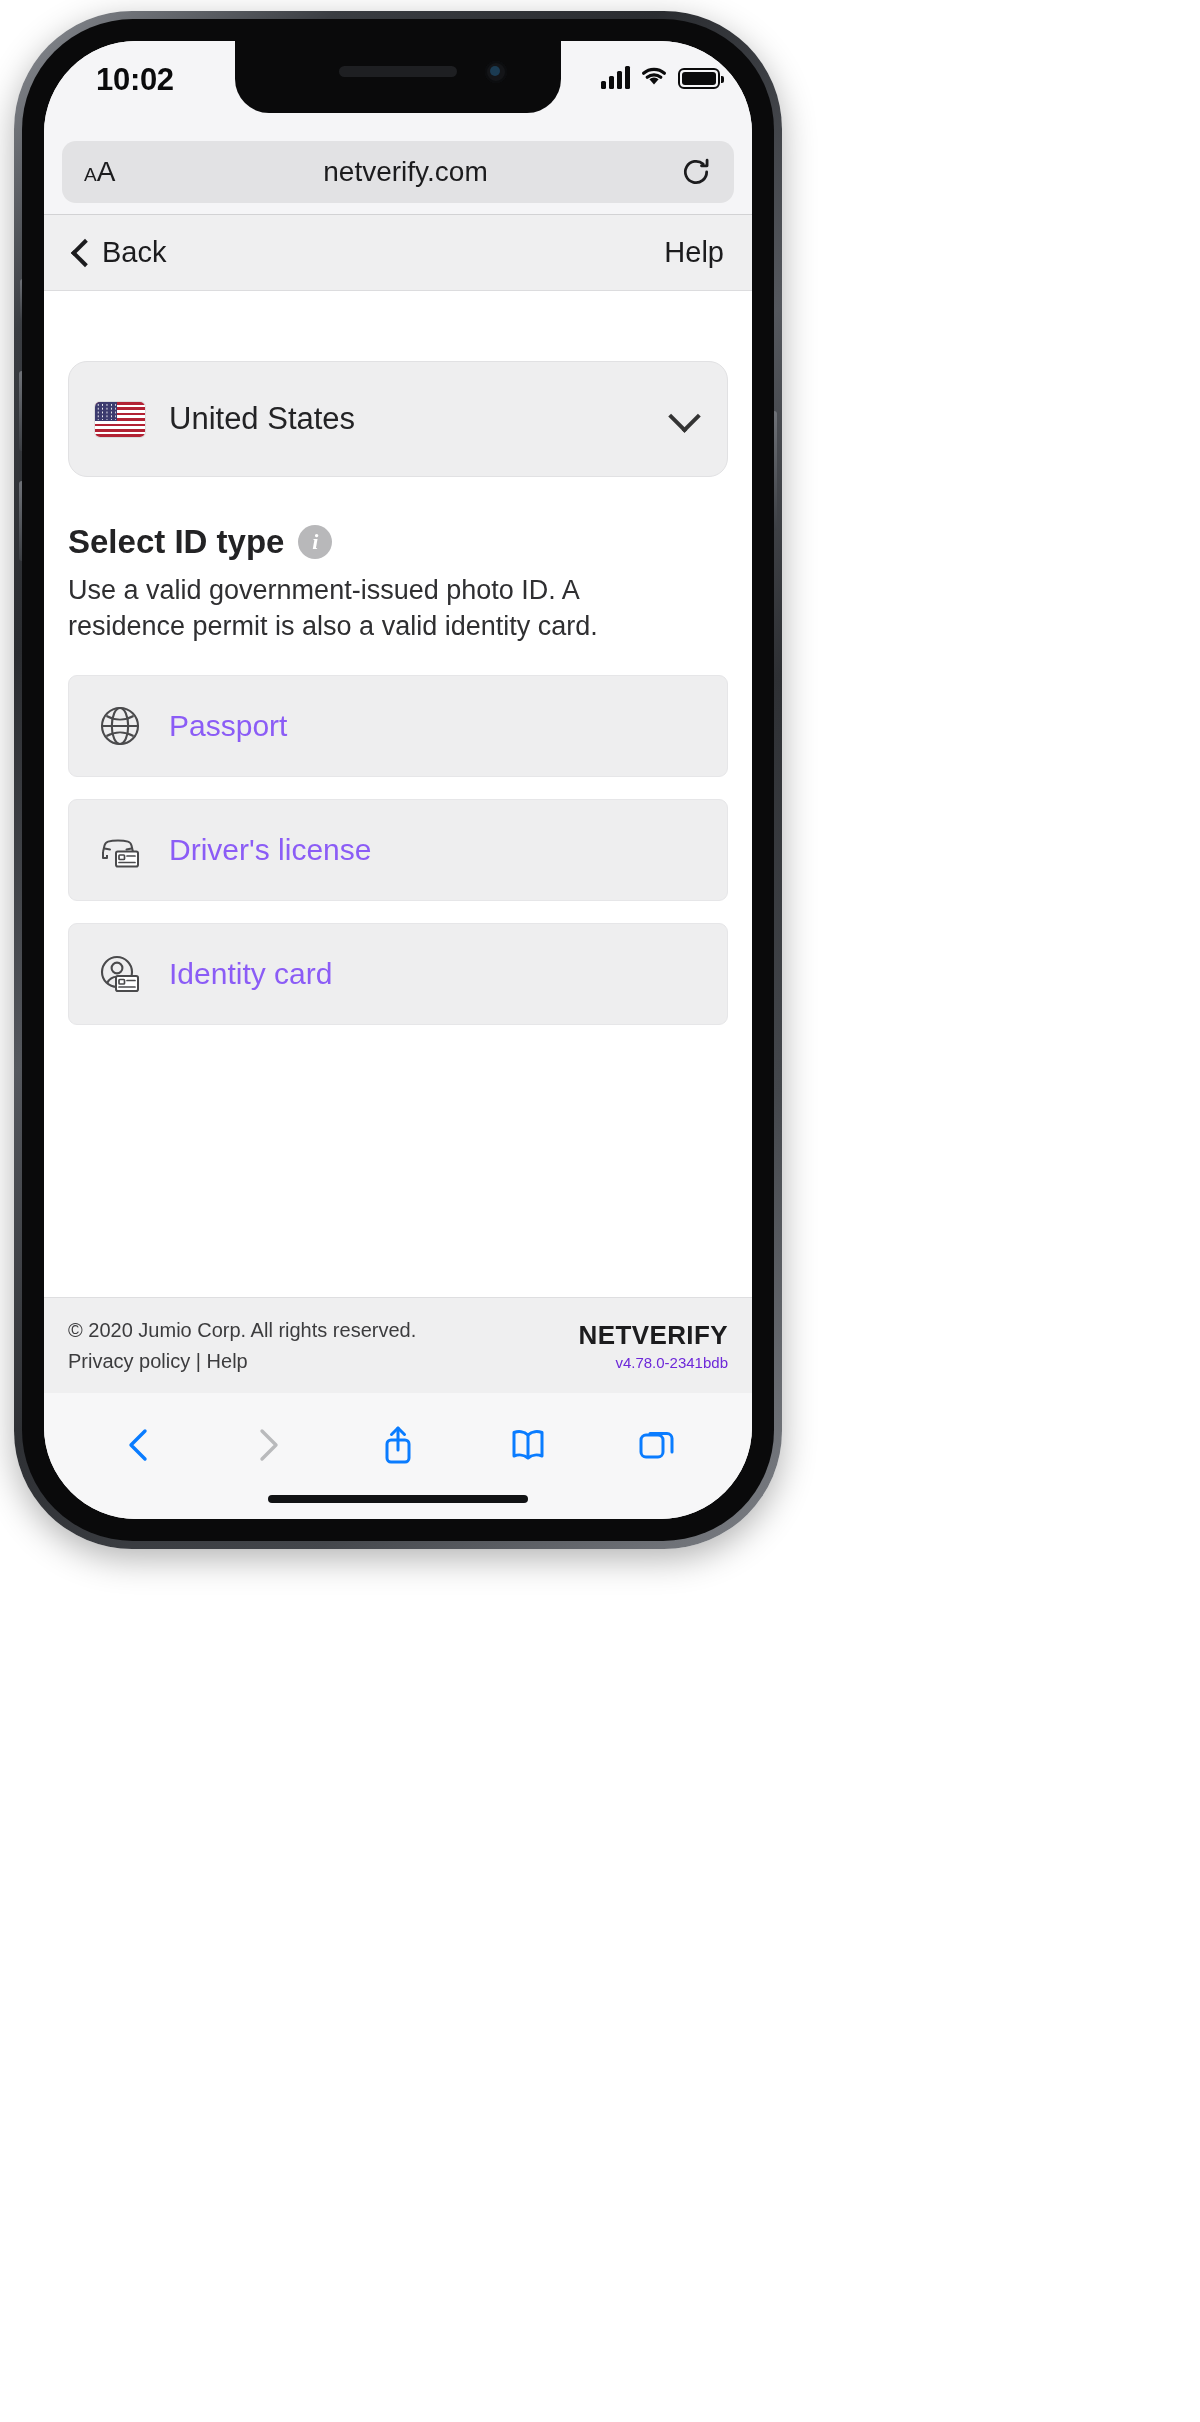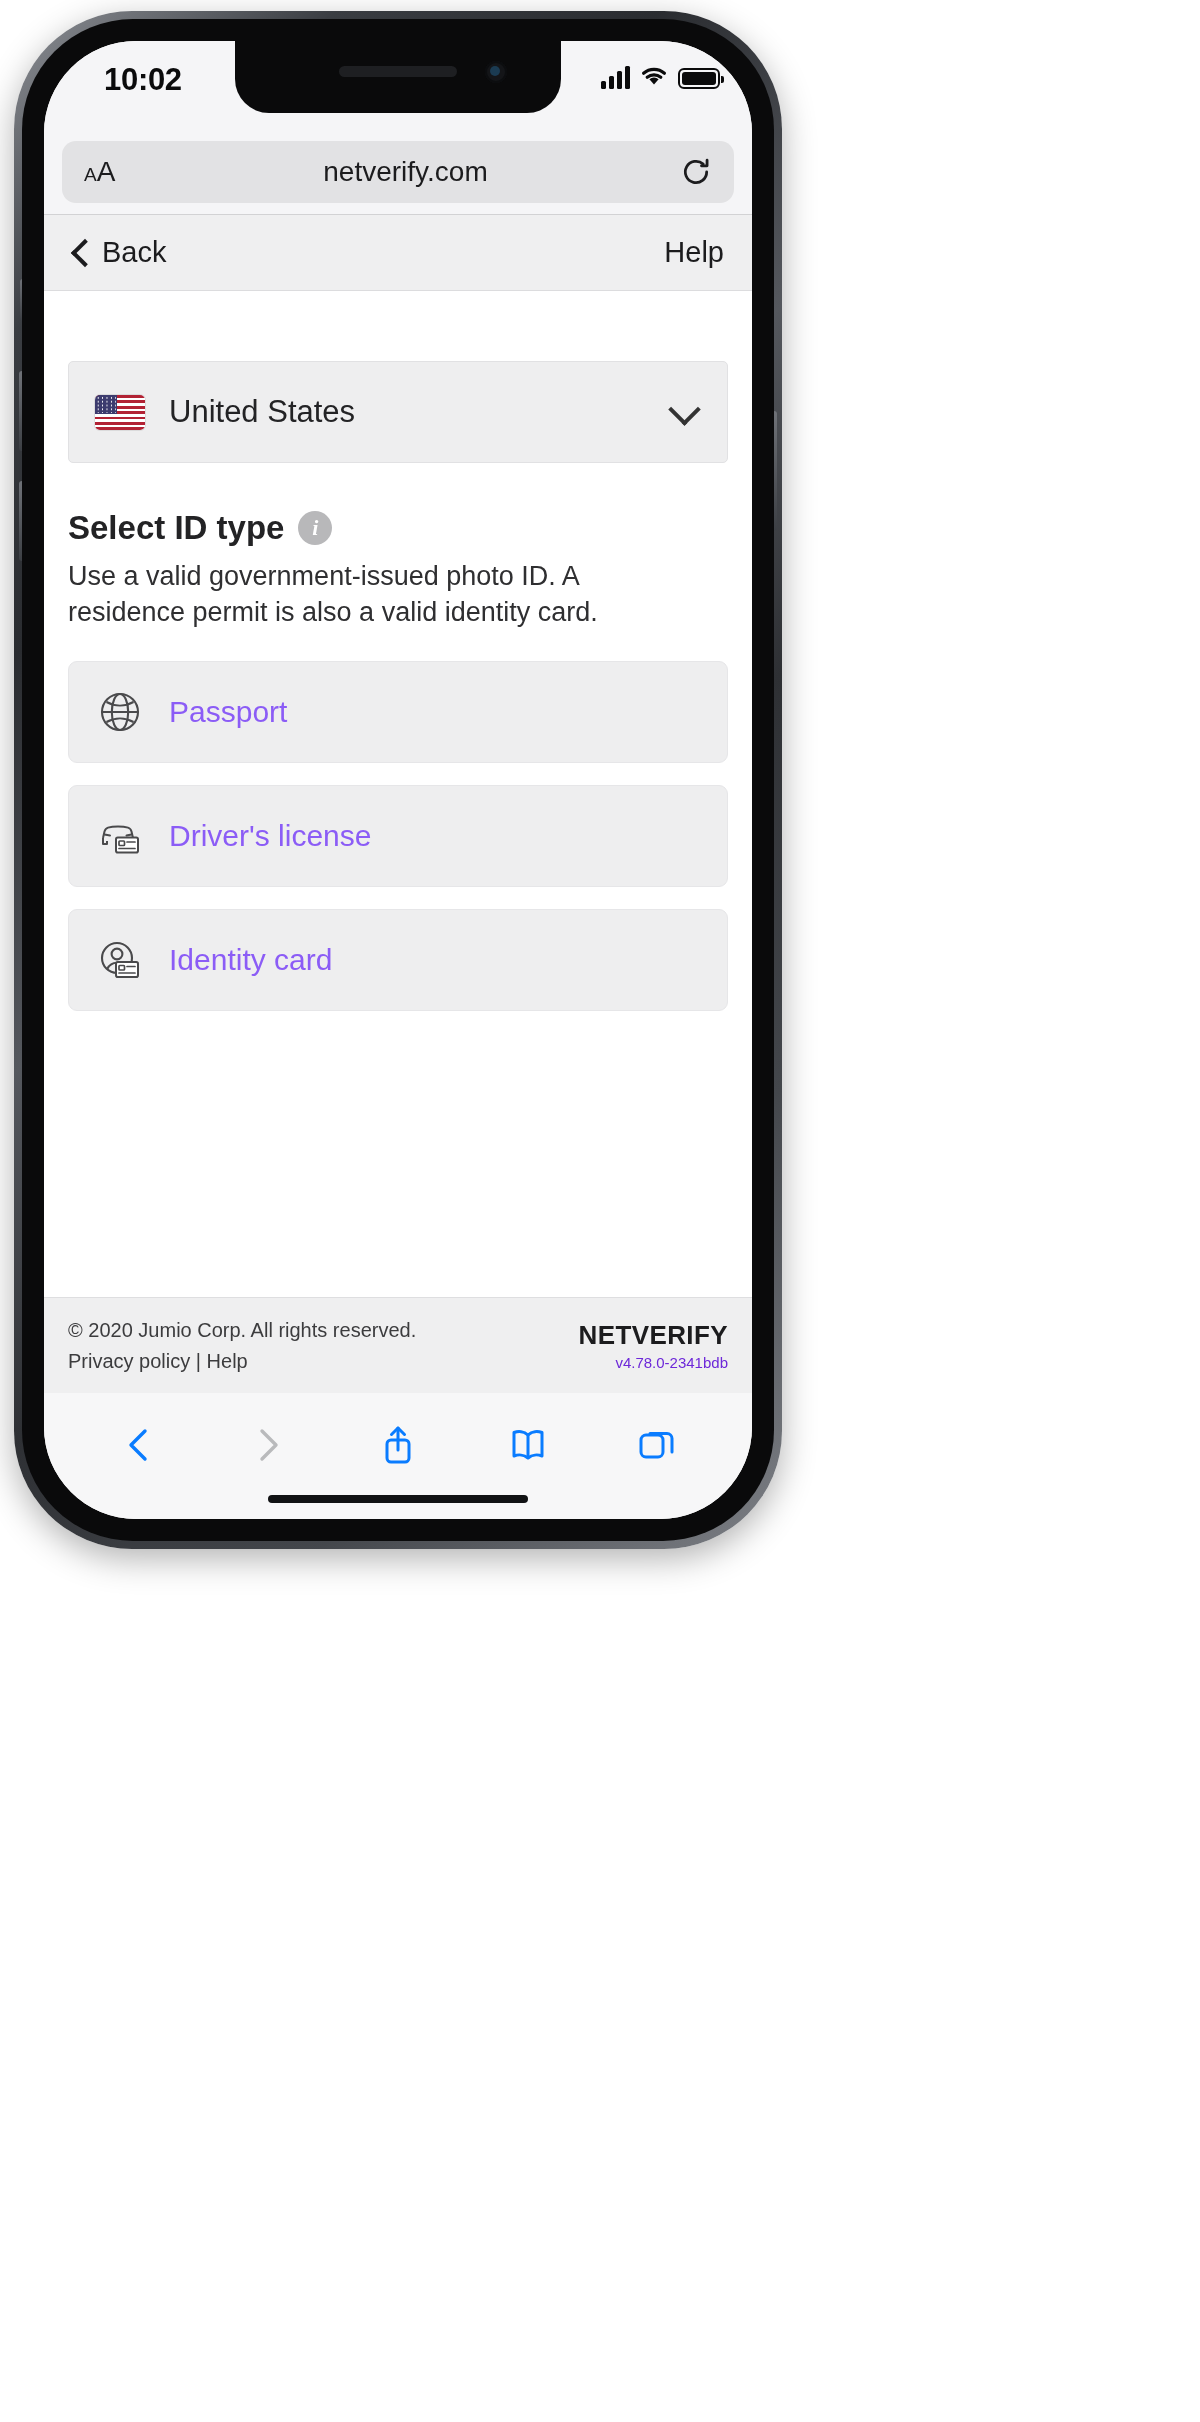--- a/index.html
+++ b/index.html
@@ -54,21 +54,21 @@
   .camera{
     position:absolute; right:54px; top:20px; width:22px; height:22px;
     border-radius:50%; background:#141518;
     box-shadow:inset 0 0 0 2px #0c0d0f;
   }
   .camera:after{
     content:""; position:absolute; left:5px; top:5px; width:10px; height:10px;
     border-radius:50%; background:#1b3b52;
   }
   .clock{
-    position:absolute; left:60px; top:21px;
+    position:absolute; left:52px; top:21px;
     font-size:31px; font-weight:700; color:#0b0b0c; letter-spacing:-.3px;
   }
   .status-right{
     position:absolute; right:32px; top:24px; display:flex; align-items:flex-end; gap:9px;
   }
   .signal{ display:flex; align-items:flex-end; gap:3px; height:24px;}
   .signal i{ display:block; width:5px; background:#0b0b0c; border-radius:1.5px;}
   .signal i:nth-child(1){height:8px}
   .signal i:nth-child(2){height:13px}
   .signal i:nth-child(3){height:18px}
@@ -114,21 +114,21 @@
   }
   .back-label,.help-label{ font-size:29px; color:#1c1c1e; }
 
   
   .content{
     position:absolute; left:0; top:250px; right:0; bottom:176px;
     background:#ffffff; padding:44px 24px 0 24px;
   }
   .h1{ font-size:33px; font-weight:700; color:#232325; letter-spacing:-.2px;}
   .country-select{
-    margin-top:26px; height:102px; background:#eeeeef; border-radius:5px;
+    margin-top:26px; height:116px; background:#eeeeef; border-radius:19px;
     border:1px solid #e1e1e3;
     display:flex; align-items:center; padding:0 26px; position:relative;
   }
   .flag{
     width:50px;height:35px;border-radius:5px;overflow:hidden;position:relative;flex:none;
     background:#ffffff; box-shadow:0 0 0 1px rgba(0,0,0,.08);
   }
   .flag .stripes{position:absolute;inset:0;background:repeating-linear-gradient(
       180deg,#b22234 0 2.7px,#ffffff 2.7px 5.4px);}
   .flag .canton{position:absolute;left:0;top:0;width:22px;height:19px;background:#3c3b6e;}

